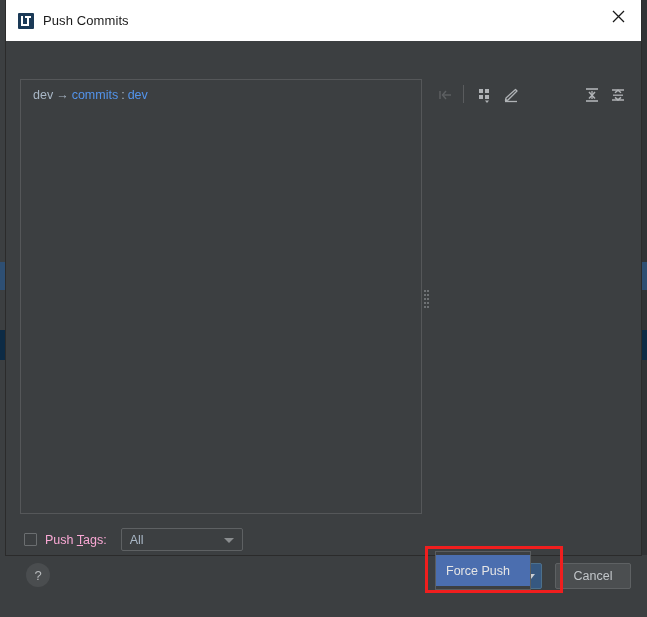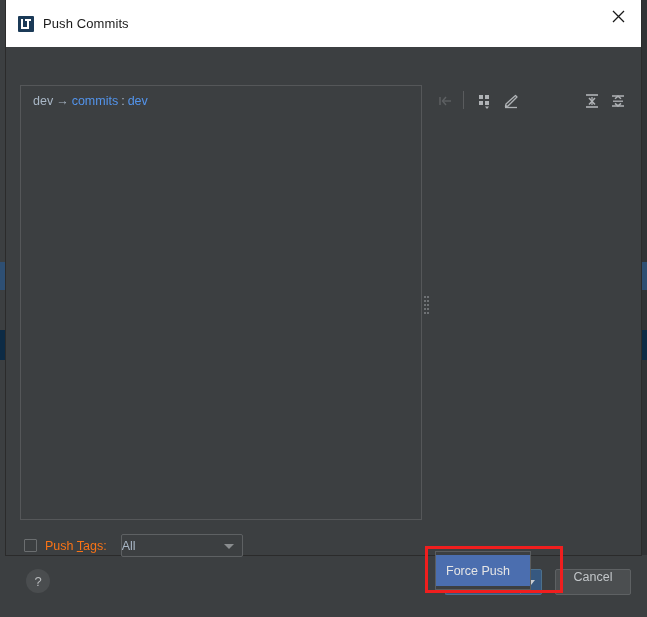--- a/index.html
+++ b/index.html
@@ -37,21 +37,21 @@
     top: 0px;
     width: 635px;
     height: 555px;
     background: #3c3f41;
     box-shadow: 0 0 0 1px #2b2b2b;
   }
 
   
   #titlebar {
     position: relative;
-    height: 47px;
+    height: 41px;
     background: #ffffff;
     display: flex;
     align-items: center;
     padding: 0 0 0 12px;
     box-sizing: border-box;
   }
   #title-icon {
     width: 16px; height: 16px;
     margin-right: 9px;
     flex: 0 0 auto;
@@ -179,39 +179,40 @@
   #pushtags-checkbox {
     width: 13px; height: 13px;
     border: 1px solid #6b6e70;
     background: #3c3f41;
     box-sizing: border-box;
     border-radius: 1px;
     flex: 0 0 auto;
   }
   #pushtags-label {
     font-size: 12.5px;
-    color: #f97316;
+    color: #f9a8d4;
     margin-left: 8px;
     white-space: nowrap;
   }
   #pushtags-label u { text-decoration: underline; }
   #tags-combo {
     margin-left: 14px;
     width: 122px; height: 23px;
     border: 1px solid #5e6163;
     background: #3c3f41;
     box-sizing: border-box;
     display: flex;
     align-items: center;
     border-radius: 2px;
     position: relative;
   }
   #tags-combo-value {
     font-size: 12.5px;
     color: #a9b7c6;
+    margin-left: 8px;
   }
   #tags-combo-arrow {
     position: absolute;
     right: 8px; top: 9px;
     width: 0; height: 0;
     border-left: 5px solid transparent;
     border-right: 5px solid transparent;
     border-top: 5px solid #8a8d8f;
   }
 
@@ -276,21 +277,21 @@
   }
   #cancel-button {
     position: absolute;
     left: 549px; top: 522px;
     width: 76px; height: 26px;
     background: #4b4e50;
     border: 1px solid #5e6163;
     border-radius: 2px;
     box-sizing: border-box;
     display: flex;
-    align-items: flex-start;
+    align-items: center;
     justify-content: center;
     font-size: 12.5px;
     color: #c2c6c9;
   }
 
   
   #force-popup {
     position: absolute;
     left: 435px; top: 551px;
     width: 96px; height: 39px;

